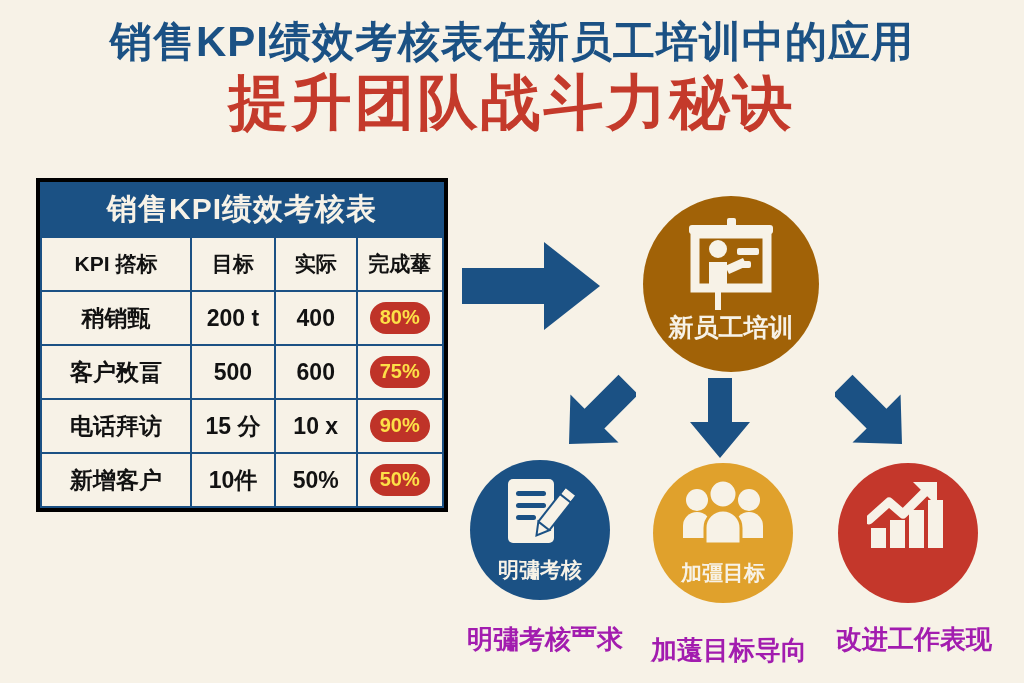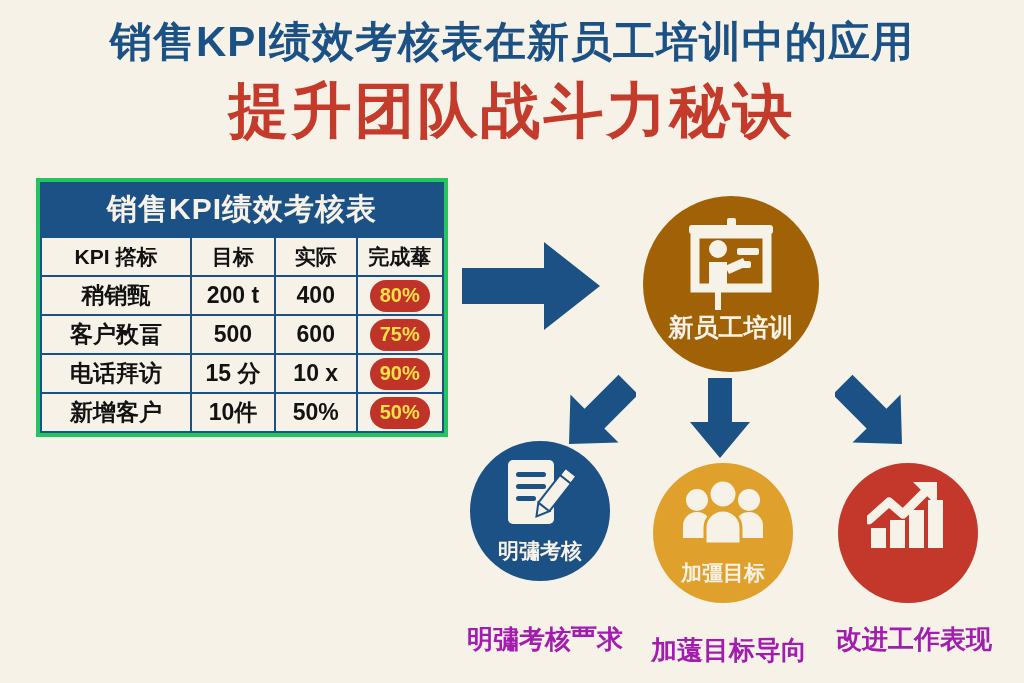--- a/index.html
+++ b/index.html
@@ -34,36 +34,36 @@
   }
   .title-main {
     font-size: 42px;
     font-weight: bold;
     color: #1b5184;
     letter-spacing: 1px;
     line-height: 1.15;
     white-space: nowrap;
   }
   .title-sub {
-    margin-top: 12px;
+    margin-top: 4px;
     font-size: 60px;
     font-weight: bold;
     color: #c43a2b;
     letter-spacing: 3px;
     line-height: 1.1;
     white-space: nowrap;
   }
 
   
   .kpi-panel {
     position: absolute;
     left: 36px;
     top: 178px;
     width: 412px;
-    border: 4px solid #22c55e;
+    border: 4px solid #000000;
     background: #1b5184;
   }
   .kpi-caption {
     height: 54px;
     line-height: 54px;
     text-align: center;
     color: #f7f2e7;
     font-size: 30px;
     font-weight: bold;
     letter-spacing: 1px;
@@ -75,21 +75,21 @@
     border-collapse: separate;
     border-spacing: 2px;
     background: #1b5184;
   }
   table.kpi-table th,
   table.kpi-table td {
     background: #f7f2e7;
     text-align: center;
     color: #121212;
     font-weight: bold;
-    height: 37px;
+    height: 52px;
     white-space: nowrap;
   }
   table.kpi-table th { font-size: 21px; }
   table.kpi-table td { font-size: 23px; }
   table.kpi-table th:nth-child(1),
   table.kpi-table td:nth-child(1) { width: 152px; }
   table.kpi-table th:nth-child(2),
   table.kpi-table td:nth-child(2) { width: 84px; }
   table.kpi-table th:nth-child(3),
   table.kpi-table td:nth-child(3) { width: 82px; }
@@ -137,21 +137,21 @@
     top: 196px;
     width: 176px;
     height: 176px;
     background: #a16207;
   }
   #circle-training .glyph { top: 22px; }
   #circle-training .cap { font-size: 25px; bottom: 28px; position: absolute; left: 0; width: 100%; }
 
   #circle-assess {
     left: 470px;
-    top: 441px;
+    top: 460px;
     width: 140px;
     height: 140px;
     background: #1b5184;
   }
   #circle-goal {
     left: 653px;
     top: 463px;
     width: 140px;
     height: 140px;
     background: #e0a12c;

